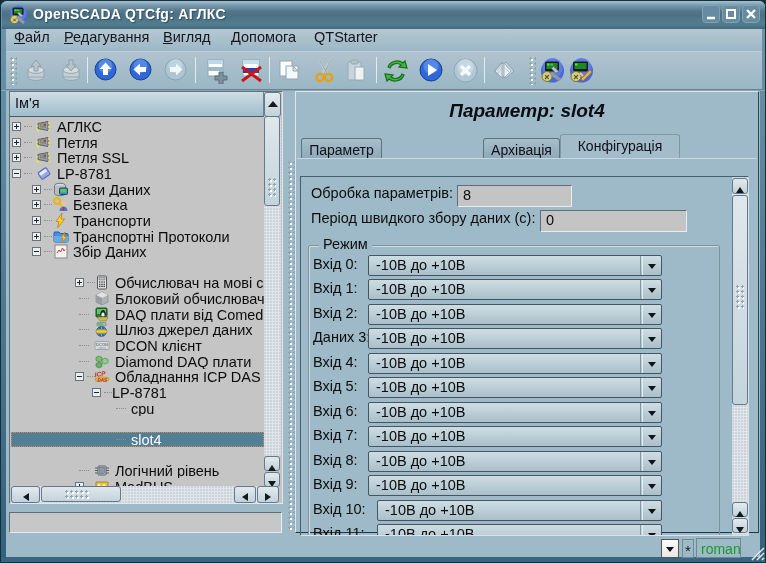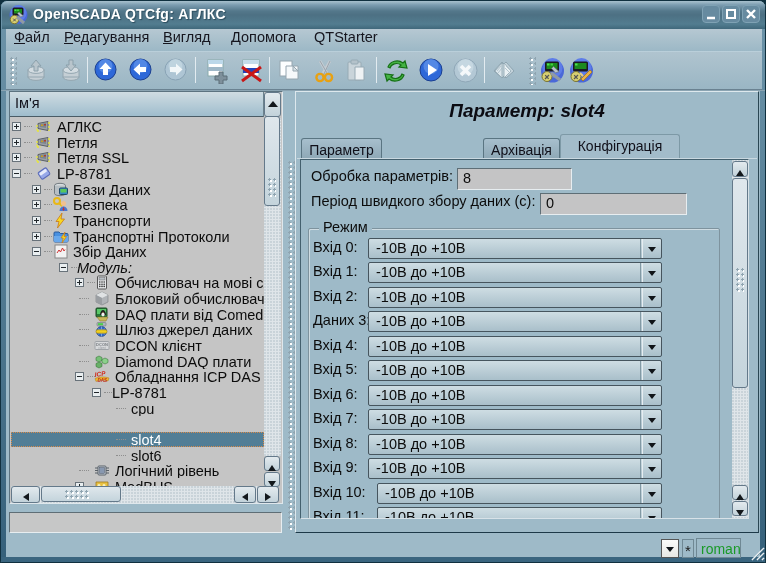--- a/index.html
+++ b/index.html
@@ -35,21 +35,21 @@
 
 .sbtn{position:absolute;background:linear-gradient(#e3eaee,#c2d2da);border:1px solid #64798a;border-radius:3px;text-align:center}
 .arr{width:0;height:0;display:inline-block}
 .sldh{background:linear-gradient(#dfe7ec,#c4d4dc);border:1px solid #64798a;border-radius:3px;position:absolute}
 .trough{position:absolute;background:#dfe5e9;background-image:radial-gradient(circle at 1px 1px,#c9d3d9 .8px,rgba(0,0,0,0) 1px);background-size:3px 3px}
 
 .rpan{left:294px;top:90px;width:464px;height:442px;background:#9ebac8;border-top:1px solid #dde8ed;border-left:1px solid #dde8ed;border-right:1px solid #2a4653;border-bottom:1px solid #1d3948}
 .rtitle{left:0;top:8px;width:462px;text-align:center;font-size:19px;font-weight:bold;font-style:italic;color:#0b0b12}
 .tab{position:absolute;font-size:14px;color:#10101a;text-align:center;border:1px solid #5a7582;border-bottom:none;border-radius:3px 3px 0 0;background:linear-gradient(#a7bfcd,#8fa9b7);padding-top:3px}
 .tab.on{background:#a3bcca;border-color:#7d99a6}
-.scr{position:absolute;left:4px;top:67px;width:449px;height:360px;border-top:1px solid #44606e;border-left:1px solid #44606e;border-right:1px solid #d8e2e8;border-bottom:1px solid #d8e2e8;overflow:hidden}
+.scr{position:absolute;left:4px;top:84px;width:449px;height:360px;border-top:1px solid #44606e;border-left:1px solid #44606e;border-right:1px solid #d8e2e8;border-bottom:1px solid #d8e2e8;overflow:hidden}
 .lbl{position:absolute;font-size:14.5px;color:#0c0c0c;white-space:nowrap}
 .inp{position:absolute;background:#c4c4c5;border-top:1px solid #5e6e76;border-left:1px solid #5e6e76;border-right:1px solid #e7edf0;border-bottom:1px solid #e7edf0;font-size:14.5px;color:#0c0c0c;padding:1px 0 0 5px}
 .combo{position:absolute;height:21px;background:linear-gradient(#cedde3,#a9bfca);border:1px solid #46555e;border-radius:2px;font-size:14.5px;color:#0c0c0c;padding:1px 0 0 7px}
 .cbtn{position:absolute;right:0;top:0;width:21px;height:19px;border-left:1px solid #8299a4}
 .cbtn:before{content:"";position:absolute;left:1px;top:0;width:1px;height:19px;background:#e6edf1}
 .carr{position:absolute;left:7px;top:8px;width:0;height:0;border-left:4px solid rgba(0,0,0,0);border-right:4px solid rgba(0,0,0,0);border-top:5px solid #101418}
 .fset{position:absolute;border:1px solid #7e939e;border-radius:2px;box-shadow:inset 1px 1px 0 #cfdce2}
 
 .sbox{position:absolute;border:1px solid #6f8894;font-size:14px}
 </style></head><body>
@@ -339,27 +339,20 @@
 <div class="trow" style="top:129px">
           <span class="exp" style="left:21px">
             <i></i>
           </span>
           <span style="position:absolute;left:33px;top:7px;width:8px;border-top:1px dotted #8e8e8e"></span>
           <span class="tic" style="left:42px"><svg width="16" height="15" viewBox="0 0 16 15">
               <rect x="2" y="1" width="12" height="13" fill="#f2f2f2" stroke="#888"></rect>
               <path d="M4 9l2-3 1.5 2 2-4 1.5 3 1-1.5" fill="none" stroke="#d03030" stroke-width="1"></path>
             </svg></span>
           <span style="position:absolute;left:62px;top:1px;white-space:nowrap">Збір Даних</span>
-        </div>
-<div class="trow" style="top:145px">
-          <span class="exp" style="left:48px">
-            <i></i>
-          </span>
-          <span style="position:absolute;left:60px;top:7px;width:8px;border-top:1px dotted #8e8e8e"></span>
-          <span style="position:absolute;left:66px;top:1px;font-style:italic;white-space:nowrap">Модуль:</span>
         </div>
 <div class="trow" style="top:160px">
           <span class="exp plus" style="left:64px">
             <i></i>
             <b></b>
           </span>
           <span style="position:absolute;left:76px;top:7px;width:8px;border-top:1px dotted #8e8e8e"></span>
           <span class="tic" style="left:83px"><svg width="16" height="15" viewBox="0 0 16 15">
               <rect x="3.5" y="1" width="9" height="13" rx="1" fill="#e8eaec" stroke="#555"></rect>
               <rect x="5" y="2.5" width="6" height="2.5" fill="#b8bec4" stroke="#666" stroke-width=".5"></rect>
@@ -449,24 +442,20 @@
           <span style="position:absolute;left:101px;top:1px;white-space:nowrap">LP-8781</span>
         </div>
 <div class="trow" style="top:286px">
           <span style="position:absolute;left:105px;top:7px;width:10px;border-top:1px dotted #8e8e8e"></span>
           <span style="position:absolute;left:120px;top:1px;white-space:nowrap">cpu</span>
         </div>
 <div class="trow sel" style="top:317px;outline:1px dotted #d98a4a;outline-offset:-1px">
           <span style="position:absolute;left:105px;top:7px;width:10px;border-top:1px dotted #8e8e8e"></span>
           <span style="position:absolute;left:120px;top:1px;white-space:nowrap">slot4</span>
         </div>
-<div class="trow" style="top:333px">
-          <span style="position:absolute;left:105px;top:7px;width:10px;border-top:1px dotted #8e8e8e"></span>
-          <span style="position:absolute;left:120px;top:1px;white-space:nowrap">slot6</span>
-        </div>
 <div class="trow" style="top:348px">
           <span style="position:absolute;left:68px;top:7px;width:10px;border-top:1px dotted #8e8e8e"></span>
           <span class="tic" style="left:83px"><svg width="16" height="15" viewBox="0 0 16 15">
               <rect x="4" y="3" width="8" height="9" rx="1" fill="#c8d0d8" stroke="#586068"></rect>
               <rect x="5.5" y="4.5" width="5" height="6" fill="#8898b0" stroke="#505868" stroke-width=".5"></rect>
               <path d="M1 5h3M1 7.5h3M1 10h3M12 5h3M12 7.5h3M12 10h3" stroke="#586068" stroke-width="1"></path>
             </svg></span>
           <span style="position:absolute;left:104px;top:1px;white-space:nowrap">Логічний рівень</span>
         </div>
 <div class="trow" style="top:364px">

